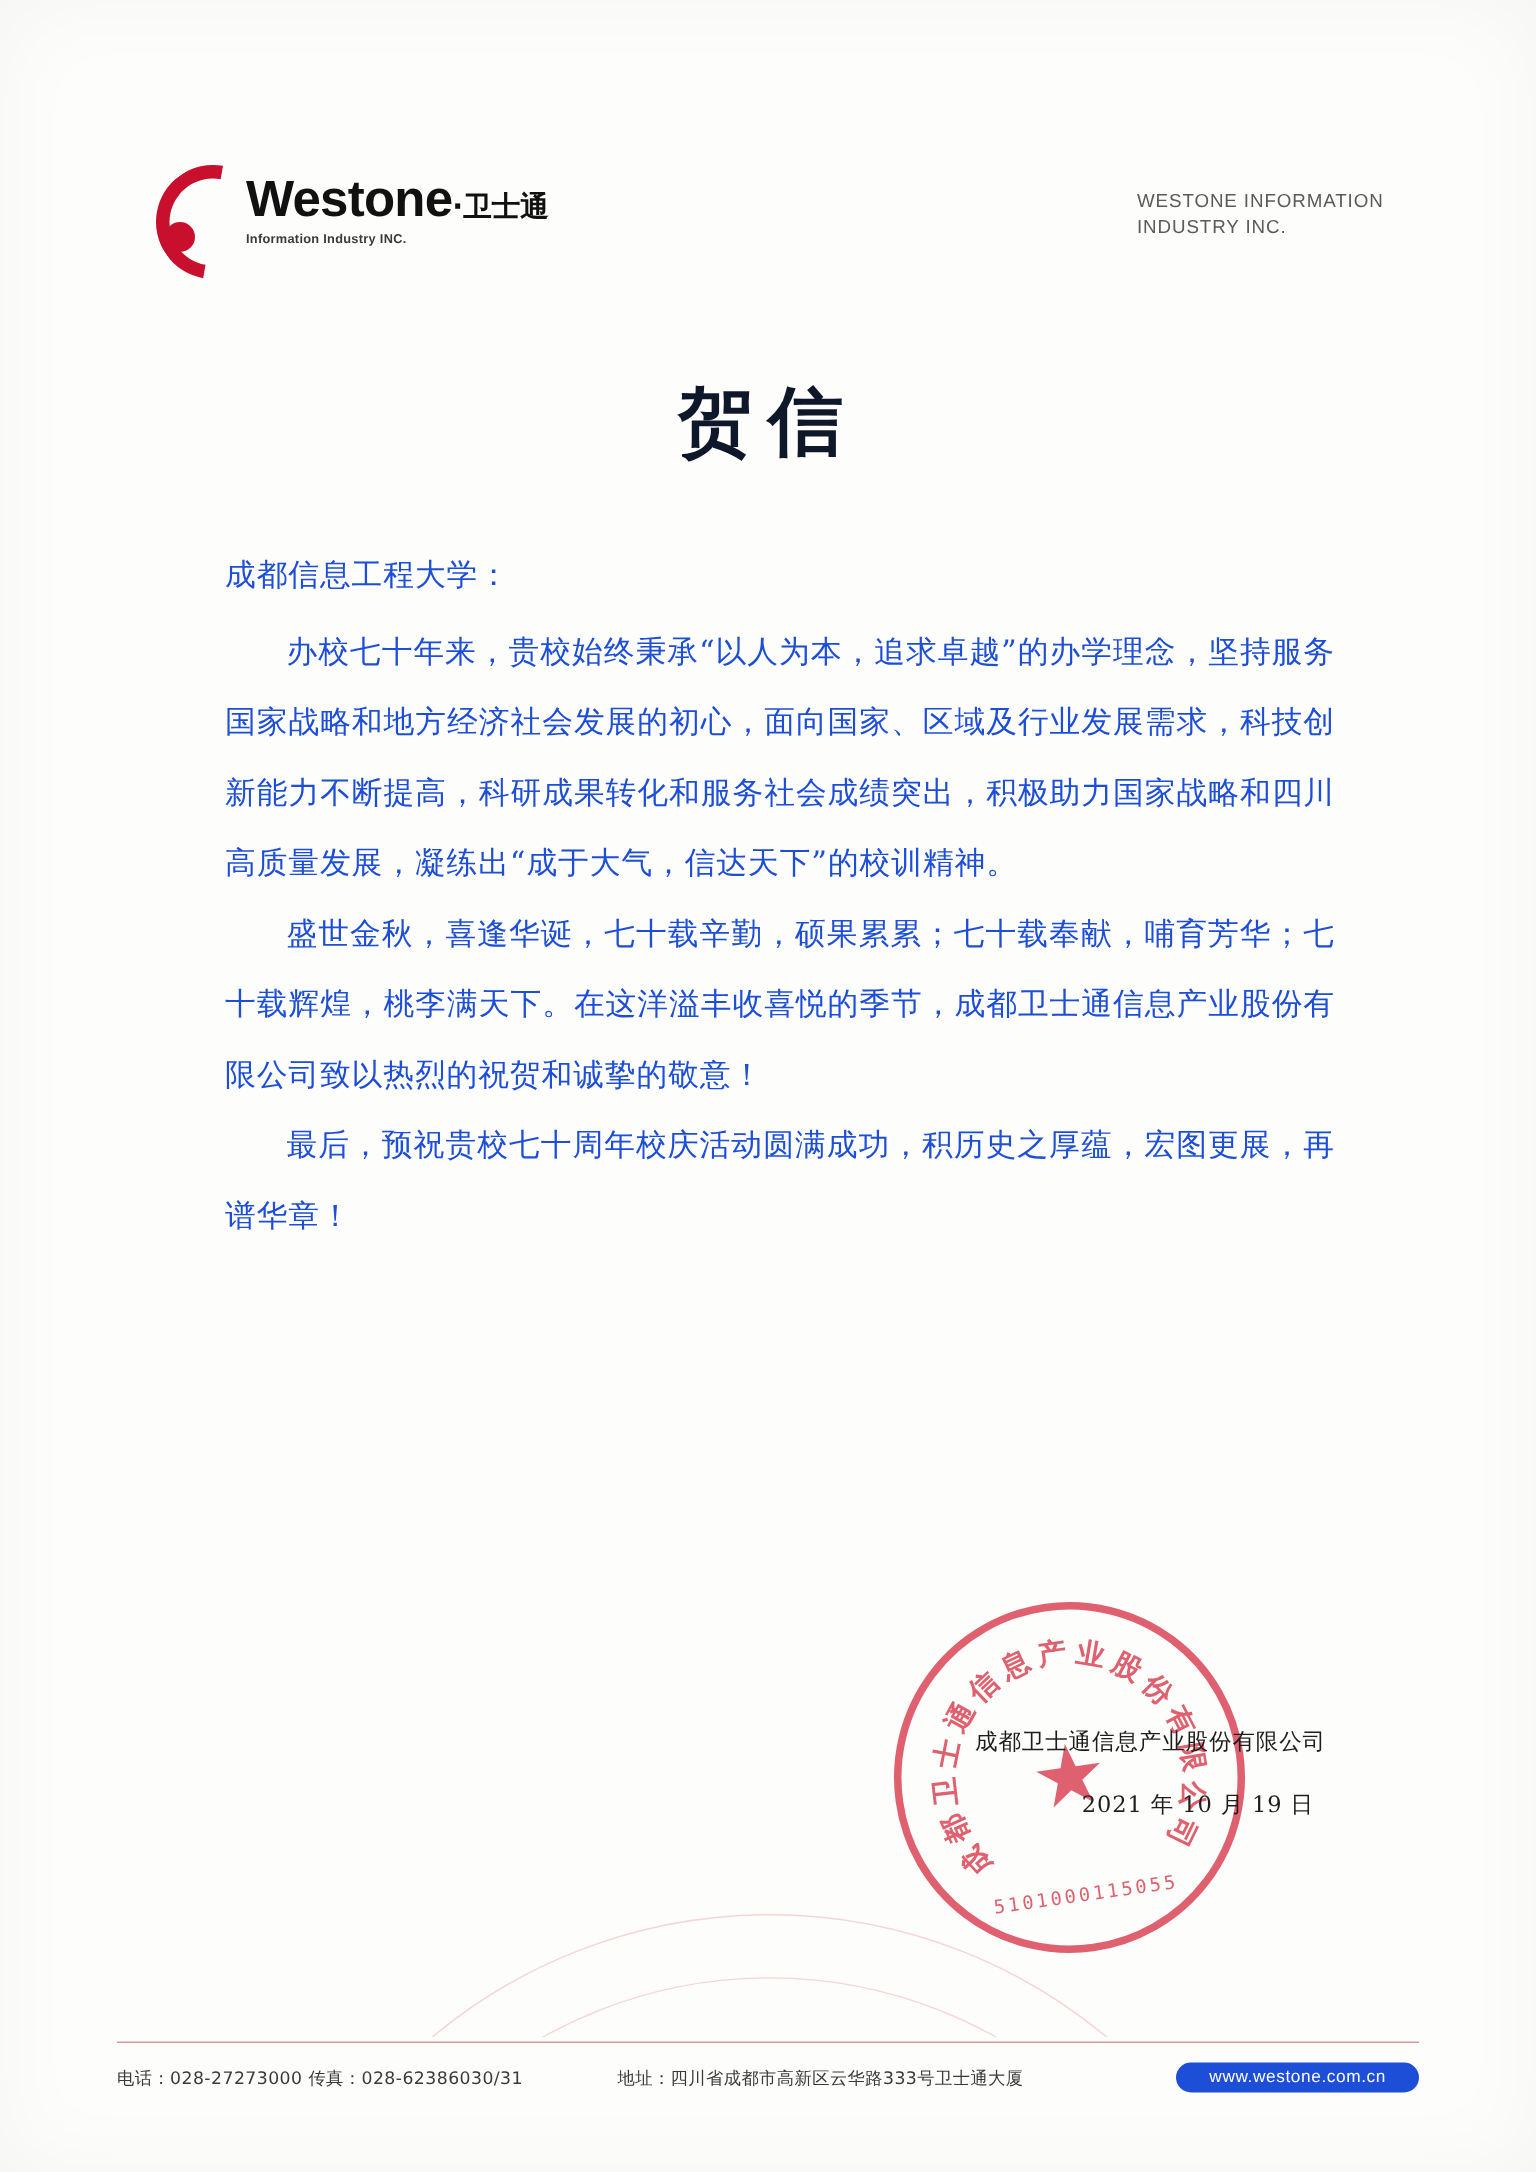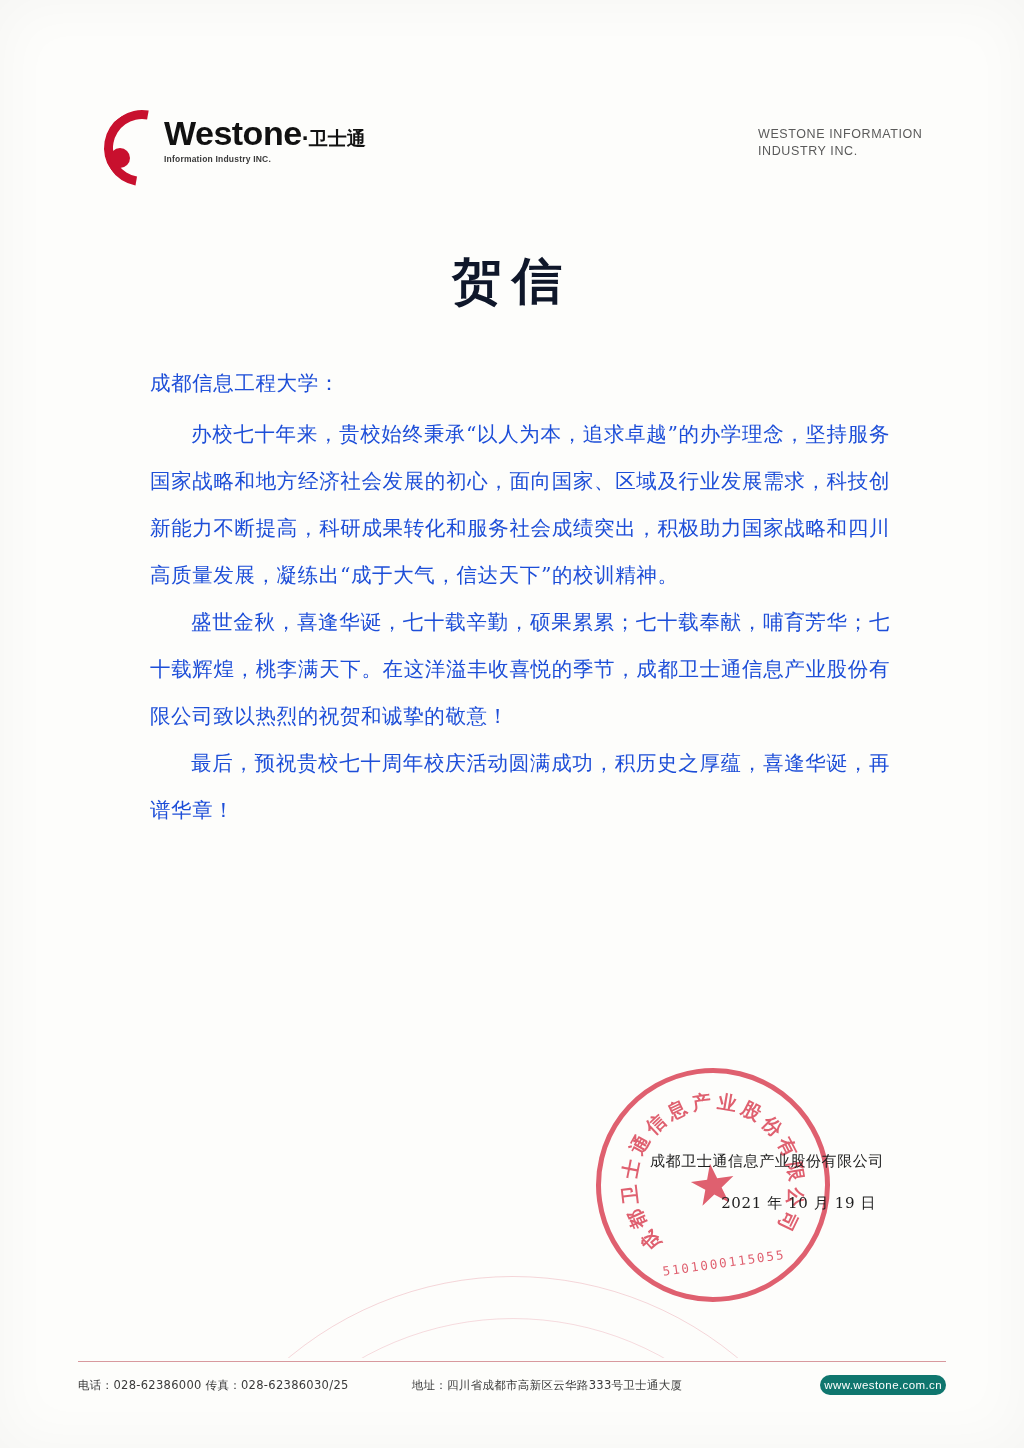--- a/index.html
+++ b/index.html
@@ -248,24 +248,24 @@
     color: #3a3a3a;
   }
   .footer-tel { width: 300px; letter-spacing: 0.3px; }
   .footer-addr { flex: 1; text-align: center; letter-spacing: 0.3px; }
   .footer-web {
     width: 230px;
     display: flex;
     justify-content: flex-end;
   }
   .web-pill {
-    background: #0f766e;
+    background: #1d4ed8;
     color: #fff;
     border-radius: 12px;
-    padding: 4px 4px;
+    padding: 4px 22px;
     font-size: 11.5px;
     letter-spacing: 0.4px;
     font-family: "Liberation Sans", sans-serif;
   }
 
   
   .edge-shadow {
     position: absolute;
     inset: 0;
     box-shadow: inset 0 0 60px rgba(0,0,0,0.035);
@@ -292,21 +292,21 @@
     </div>
     <div class="company-en">WESTONE INFORMATION INDUSTRY INC.</div>
   </div>
 
   <div class="doc-title">贺信</div>
 
   <div class="letter">
     <p class="salutation">成都信息工程大学：</p>
     <p class="para">办校七十年来，贵校始终秉承“以人为本，追求卓越”的办学理念，坚持服务国家战略和地方经济社会发展的初心，面向国家、区域及行业发展需求，科技创新能力不断提高，科研成果转化和服务社会成绩突出，积极助力国家战略和四川高质量发展，凝练出“成于大气，信达天下”的校训精神。</p>
     <p class="para">盛世金秋，喜逢华诞，七十载辛勤，硕果累累；七十载奉献，哺育芳华；七十载辉煌，桃李满天下。在这洋溢丰收喜悦的季节，成都卫士通信息产业股份有限公司致以热烈的祝贺和诚挚的敬意！</p>
-    <p class="para">最后，预祝贵校七十周年校庆活动圆满成功，积历史之厚蕴，喜逢华诞，再谱华章！</p>
+    <p class="para">最后，预祝贵校七十周年校庆活动圆满成功，积历史之厚蕴，宏图更展，再谱华章！</p>
   </div>
 
   <div class="fan">
     <i style="transform: scale(1.00);"></i>
     <i style="transform: scale(0.88);"></i>
 
   </div>
 
   <div class="seal">
     <div class="seal-top-text" id="sealRing">
@@ -330,20 +330,20 @@
     <div class="seal-bottom">5101000115055</div>
   </div>
 
   <div class="signature">
     <div>成都卫士通信息产业股份有限公司</div>
     <div class="sig-date">2021 年 10 月 19 日</div>
   </div>
 
   <div class="footer-rule"></div>
   <div class="footer">
-    <div class="footer-tel">电话：028-62386000 传真：028-62386030/25</div>
+    <div class="footer-tel">电话：028-27273000 传真：028-62386030/31</div>
     <div class="footer-addr">地址：四川省成都市高新区云华路333号卫士通大厦</div>
     <div class="footer-web">
       <span class="web-pill">www.westone.com.cn</span>
     </div>
   </div>
 
 </div>
 
 </body></html>

